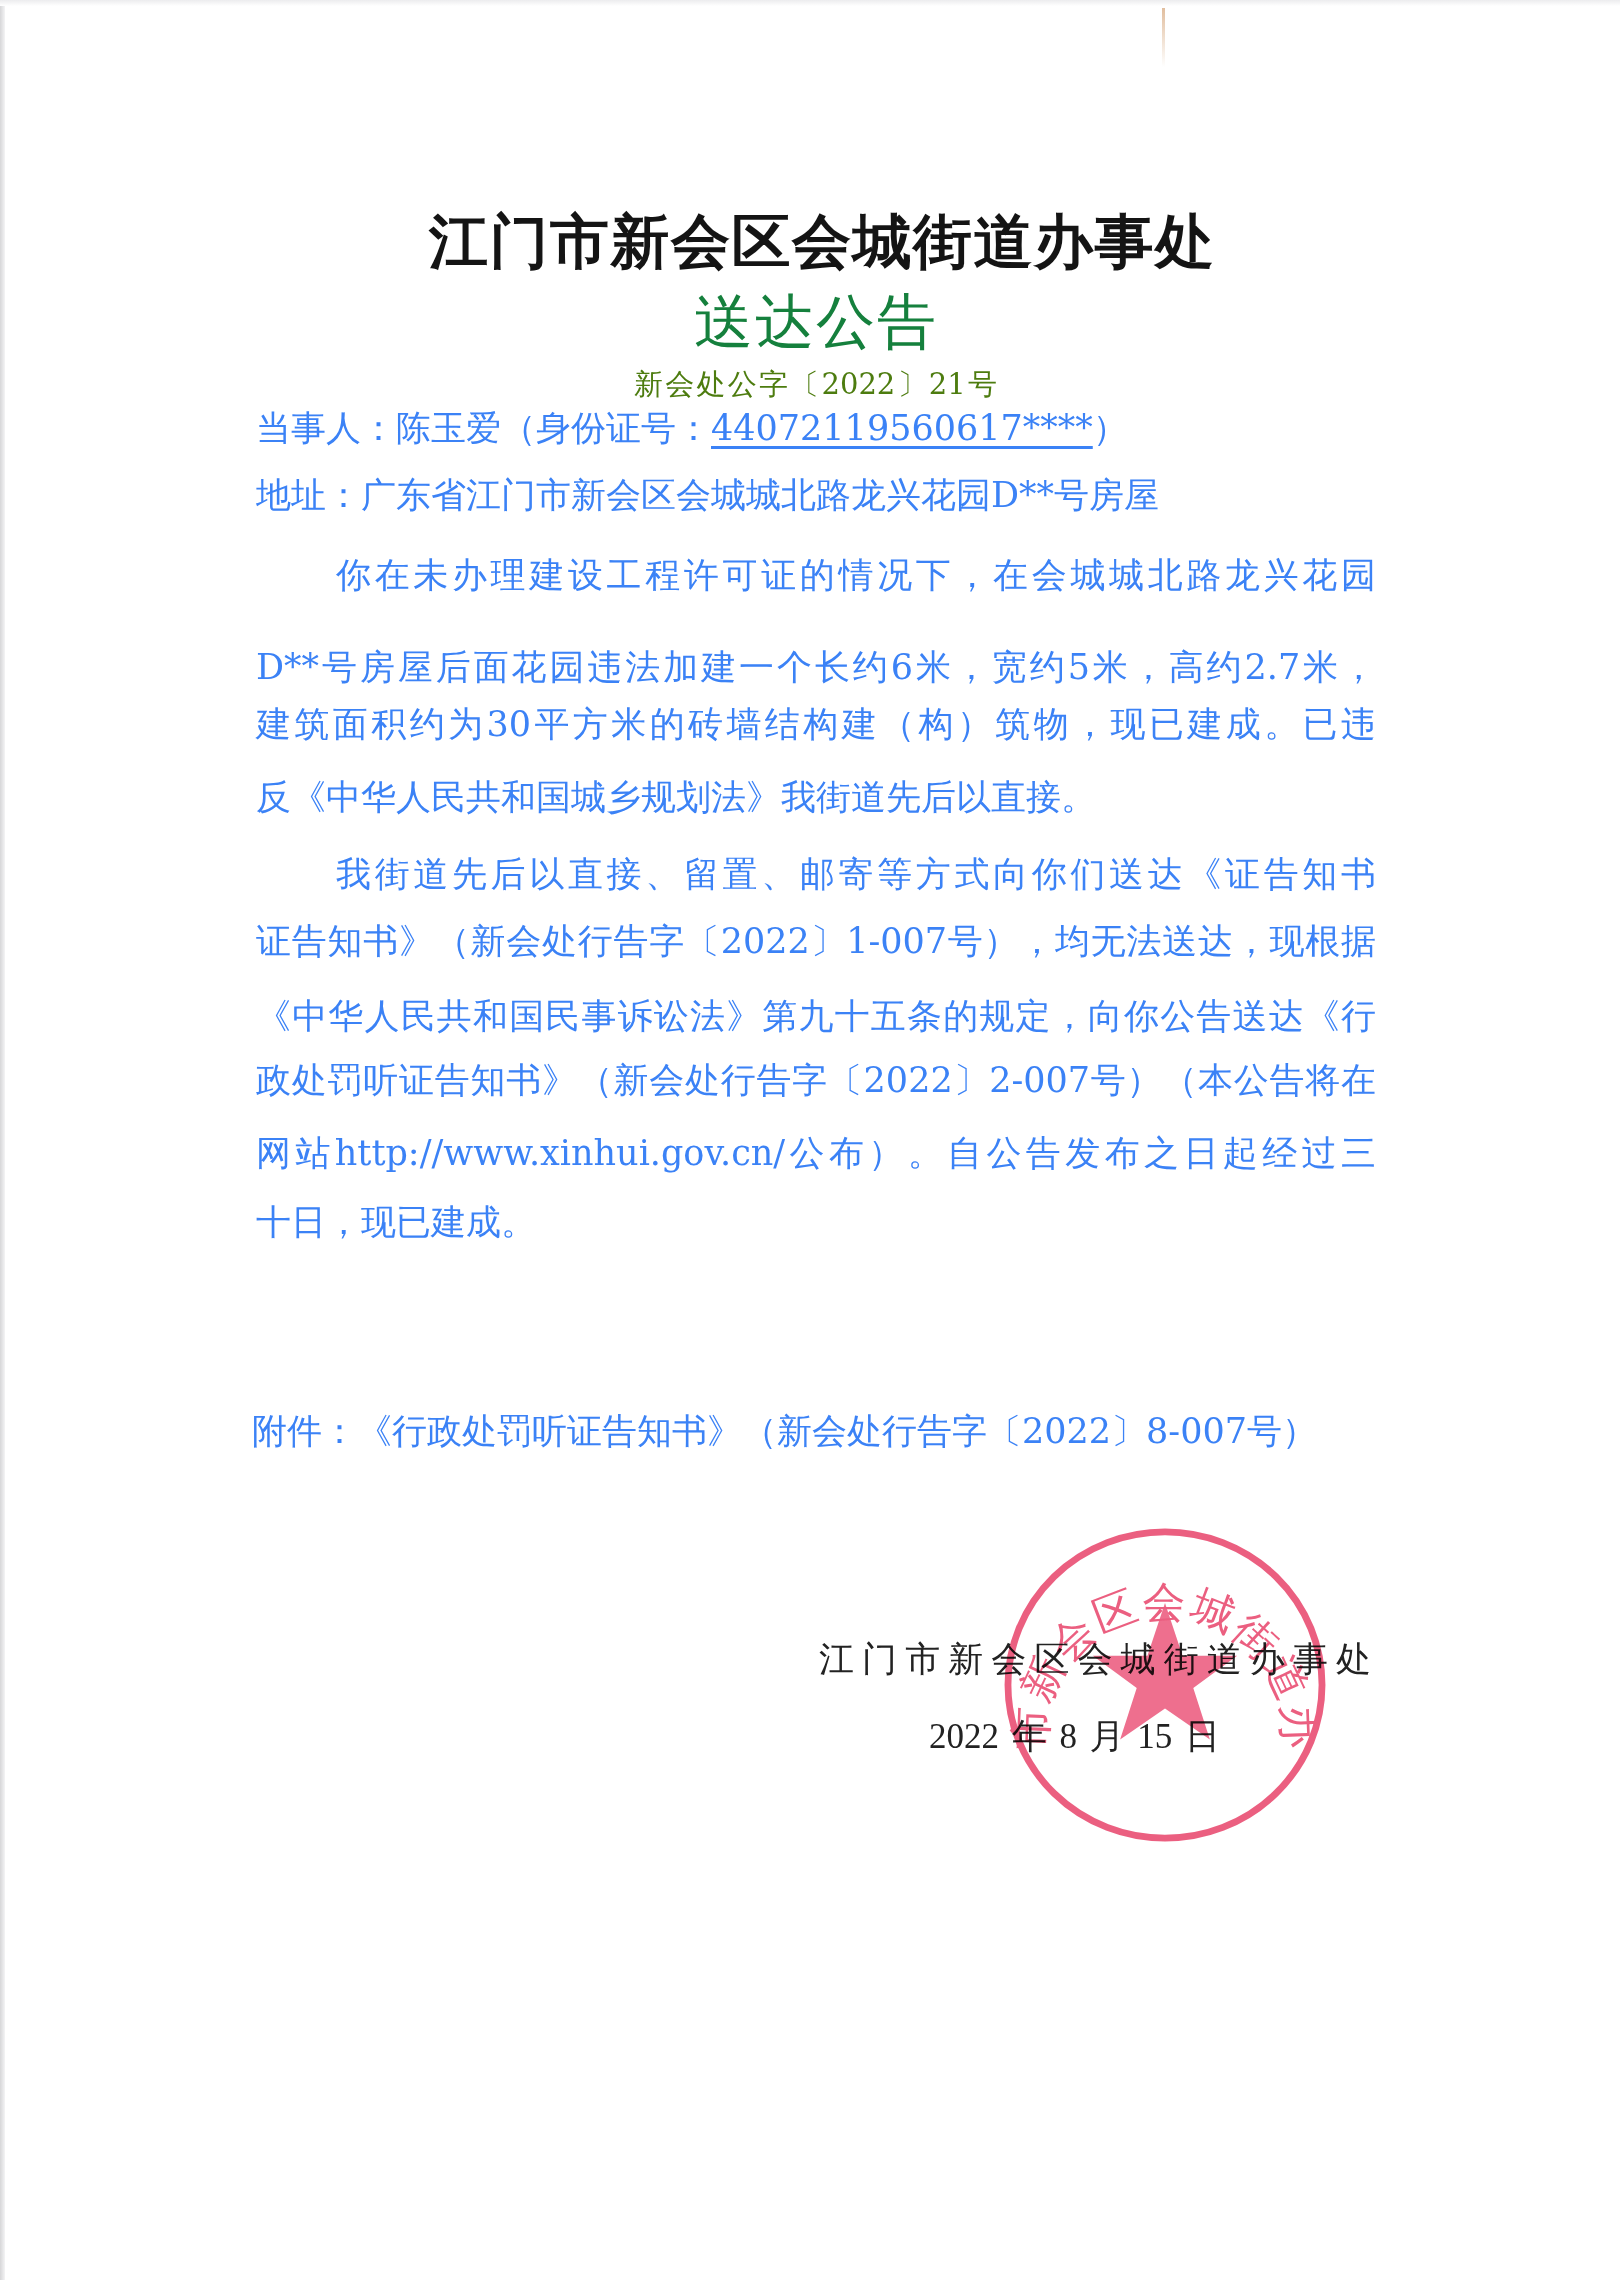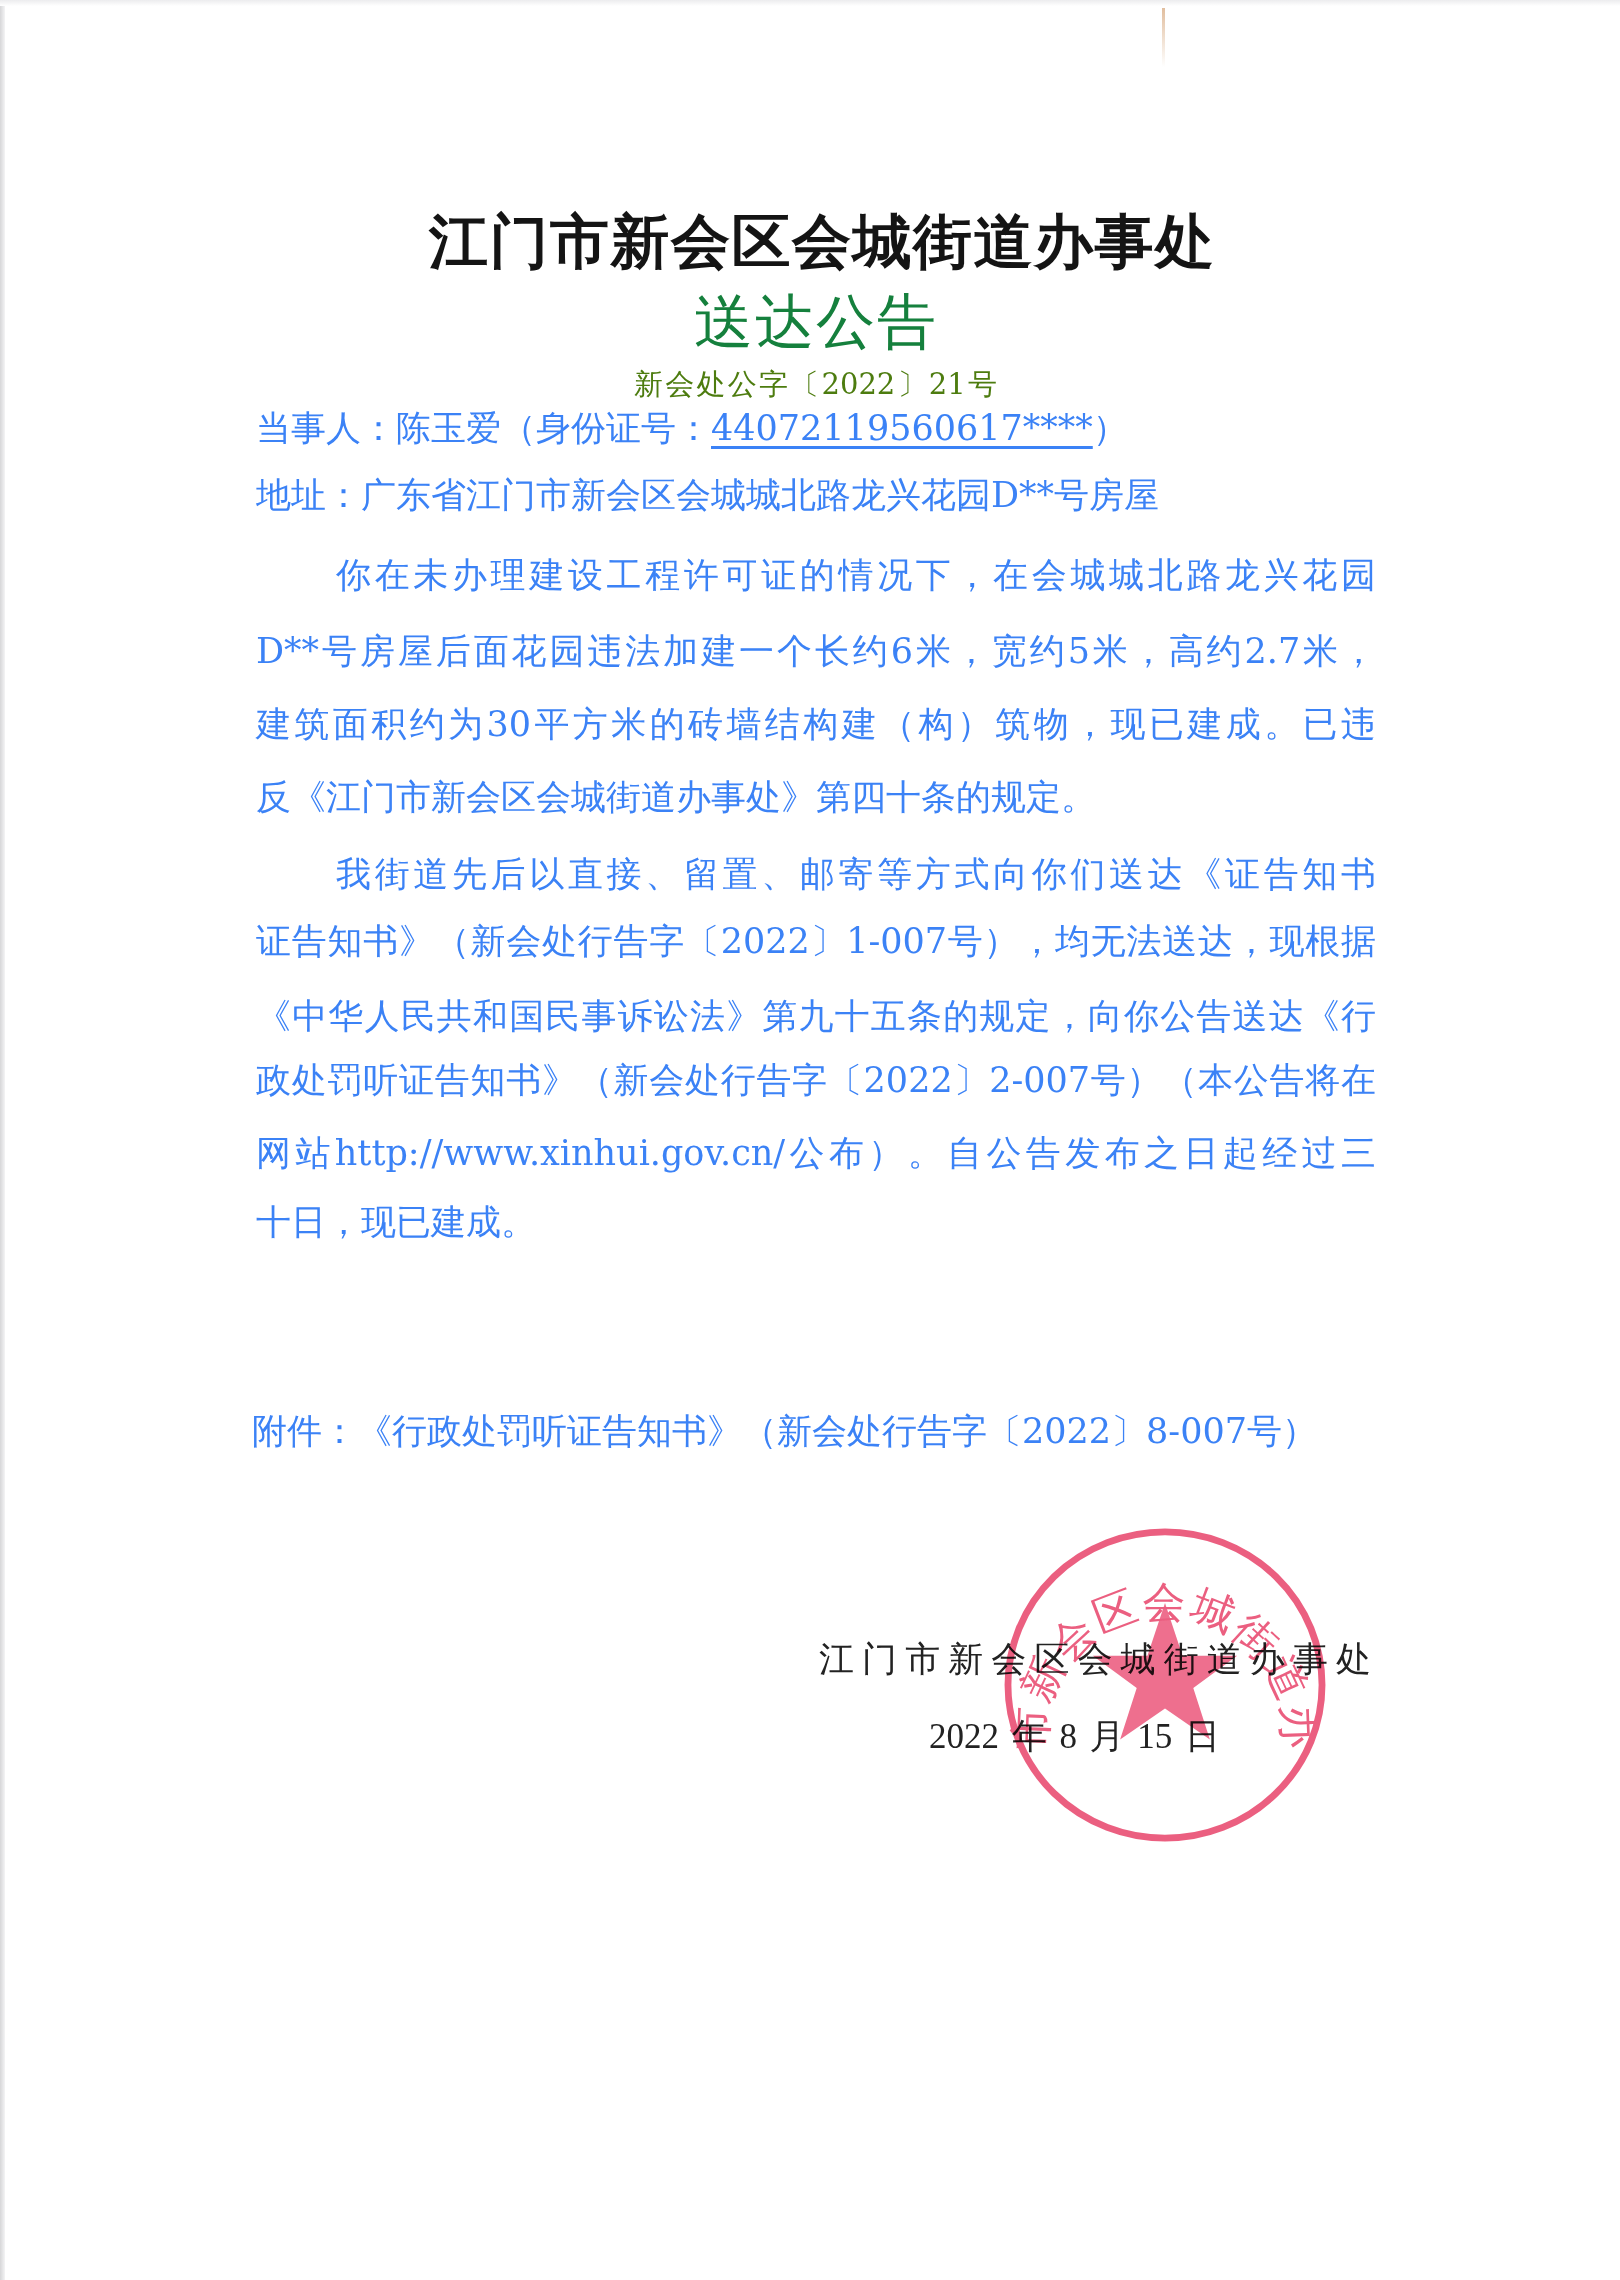--- a/index.html
+++ b/index.html
@@ -44,23 +44,23 @@
 
 <div class="abs line party">
   <span>当事人：</span><span>陈玉爱</span><span>（身份证号：</span><span class="id">44072119560617****</span><span>）</span>
 </div>
 
 <div class="abs line address">
   <span>地址：</span><span>广东省江门市新会区会城城北路龙兴花园D**号房屋</span>
 </div>
 
 <div class="abs line justify indent" style="top:554px">你在未办理建设工程许可证的情况下，在会城城北路龙兴花园</div>
-<div class="abs line justify" style="top:630px">D**号房屋后面花园违法加建一个长约6米，宽约5米，高约2.7米，</div>
+<div class="abs line justify" style="top:646px">D**号房屋后面花园违法加建一个长约6米，宽约5米，高约2.7米，</div>
 <div class="abs line justify" style="top:703px">建筑面积约为30平方米的砖墙结构建（构）筑物，现已建成。已违</div>
-<div class="abs line" style="top:776px">反《江门市新会区会城街道办事处》第四十条的规定。</div>
+<div class="abs line" style="top:776px">反《中华人民共和国城乡规划法》我街道先后以直接。</div>
 
 <div class="abs line justify indent" style="top:853px">我街道先后以直接、留置、邮寄等方式向你们送达《证告知书</div>
 <div class="abs line justify" style="top:920px">证告知书》（新会处行告字〔2022〕1-007号），均无法送达，现根据</div>
 <div class="abs line justify" style="top:995px">《中华人民共和国民事诉讼法》第九十五条的规定，向你公告送达《行</div>
 <div class="abs line justify" style="top:1059px">政处罚听证告知书》（新会处行告字〔2022〕2-007号）（本公告将在</div>
 <div class="abs line justify" style="top:1132px">网站http://www.xinhui.gov.cn/公布）。自公告发布之日起经过三</div>
 <div class="abs line" style="top:1201px">十日，现已建成。</div>
 
 <div class="abs line" style="top:1410px; left:252px">附件：《行政处罚听证告知书》（新会处行告字〔2022〕8-007号）</div>
 

